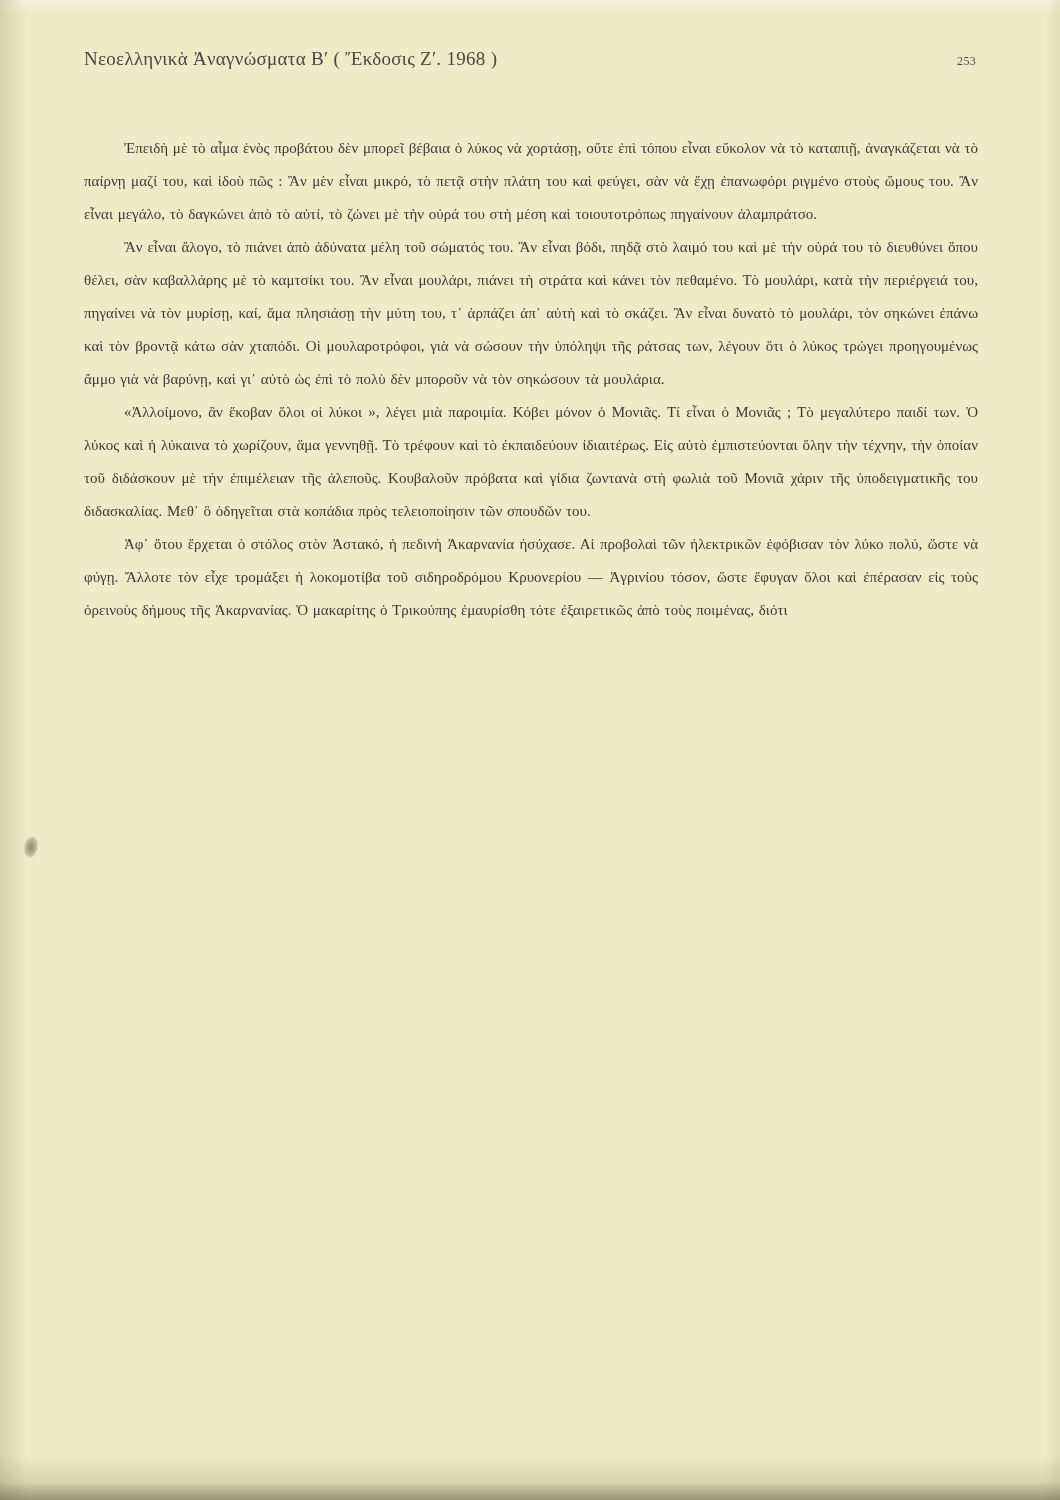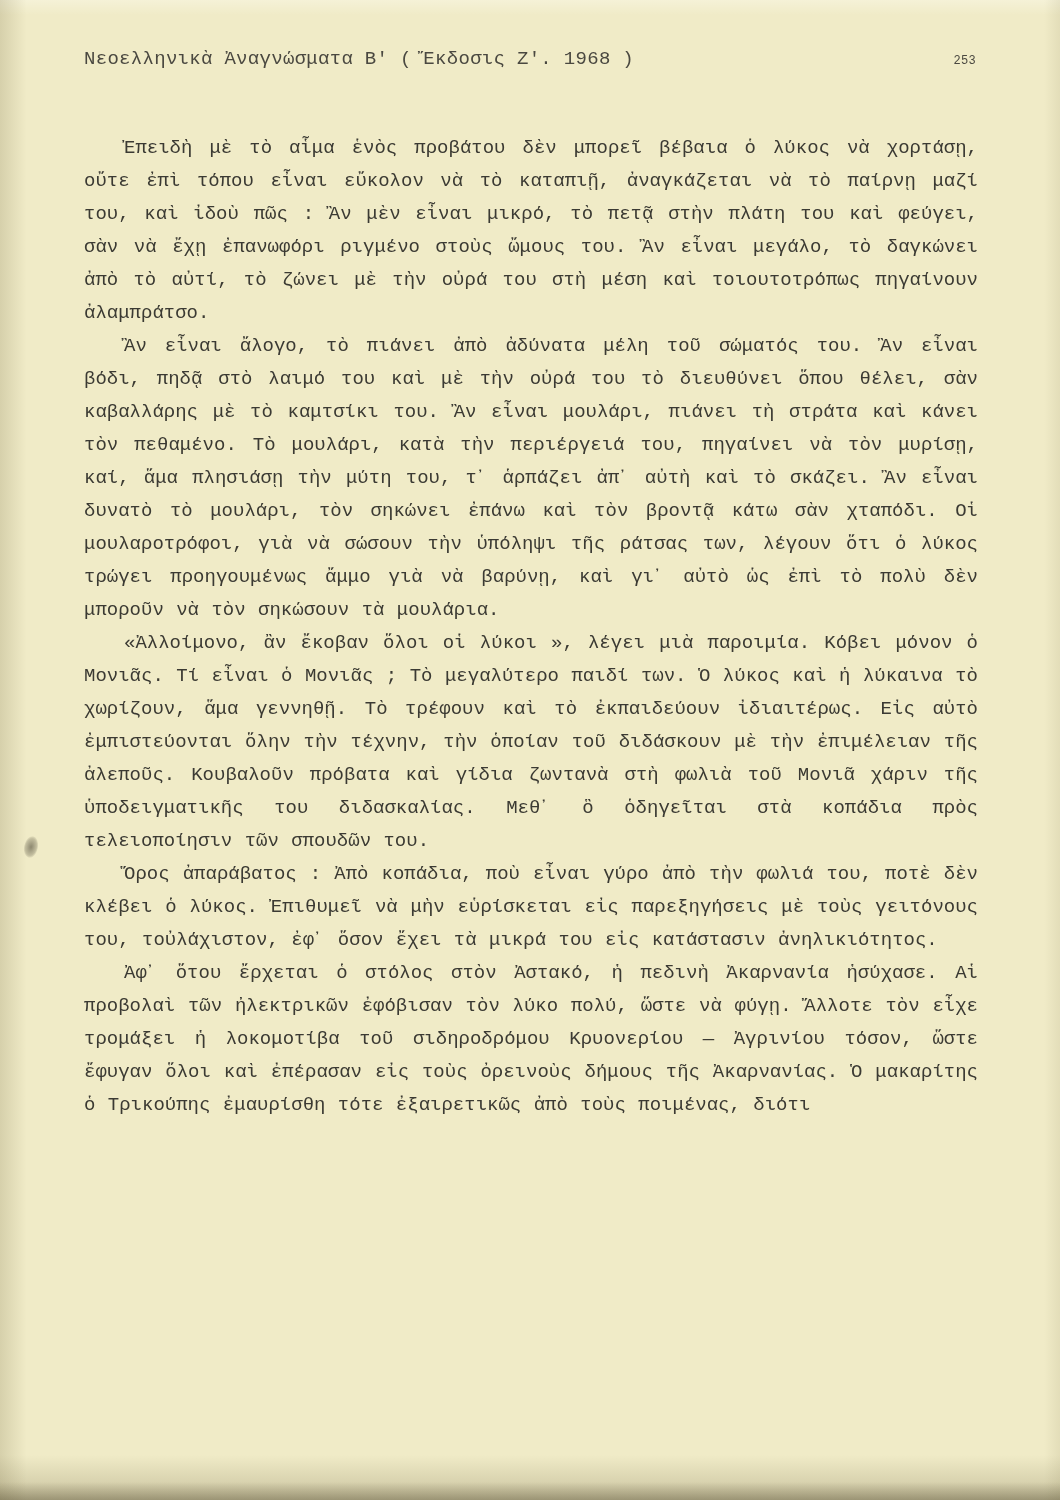--- a/index.html
+++ b/index.html
@@ -17,21 +17,21 @@
     position: relative;
     width: 1060px;
     height: 1500px;
     margin: 0 auto;
     background:
       linear-gradient(90deg, rgba(110,100,60,0.20) 0%, rgba(110,100,60,0.0) 2.5%),
       linear-gradient(270deg, rgba(110,100,60,0.10) 0%, rgba(110,100,60,0.0) 1.5%),
       linear-gradient(0deg, rgba(100,90,55,0.28) 0%, rgba(100,90,55,0.0) 3%),
       linear-gradient(180deg, rgba(255,255,245,0.35) 0%, rgba(255,255,245,0.0) 1%),
       var(--paper);
-    font-family: Liberation Mono, monospace;
+    font-family: Liberation Serif, serif;
     color: var(--ink);
     overflow: hidden;
     padding-left: 8px;
   }
   .running-header {
     position: absolute;
     top: 48px;
     left: 84px;
     right: 84px;
     display: flex;
@@ -46,21 +46,21 @@
   }
   .page-number {
     font-size: 12px;
   }
   .page-body {
     position: absolute;
     top: 132px;
     left: 84px;
     right: 82px;
     text-align: justify;
-    font-size: 19px;
+    font-size: 15px;
     line-height: 33px;
     word-spacing: 1px;
   }
   .page-body p {
     margin: 0;
     text-indent: 40px;
   }
   .ink-smudge {
     position: absolute;
     left: 24px;
@@ -87,20 +87,19 @@
 
   <div class="running-header">
     <span class="header-title">Νεοελληνικὰ Ἀναγνώσματα Β′ ( Ἔκδοσις Ζ′. 1968 )</span>
     <span class="page-number">253</span>
   </div>
 
   <div class="page-body">
     <p>Ἐπειδὴ μὲ τὸ αἷμα ἑνὸς προβάτου δὲν μπορεῖ βέβαια ὁ λύκος νὰ χορτάσῃ, οὔτε ἐπὶ τόπου εἶναι εὔκολον νὰ τὸ καταπιῇ, ἀναγκάζεται νὰ τὸ παίρνῃ μαζί του, καὶ ἰδοὺ πῶς : Ἂν μὲν εἶναι μικρό, τὸ πετᾷ στὴν πλάτη του καὶ φεύγει, σὰν νὰ ἔχῃ ἐπανωφόρι ριγμένο στοὺς ὤμους του. Ἂν εἶναι μεγάλο, τὸ δαγκώνει ἀπὸ τὸ αὐτί, τὸ ζώνει μὲ τὴν οὐρά του στὴ μέση καὶ τοιουτοτρόπως πηγαίνουν ἀλαμπράτσο.</p>
     <p>Ἂν εἶναι ἄλογο, τὸ πιάνει ἀπὸ ἀδύνατα μέλη τοῦ σώματός του. Ἂν εἶναι βόδι, πηδᾷ στὸ λαιμό του καὶ μὲ τὴν οὐρά του τὸ διευθύνει ὅπου θέλει, σὰν καβαλλάρης μὲ τὸ καμτσίκι του. Ἂν εἶναι μουλάρι, πιάνει τὴ στράτα καὶ κάνει τὸν πεθαμένο. Τὸ μουλάρι, κατὰ τὴν περιέργειά του, πηγαίνει νὰ τὸν μυρίσῃ, καί, ἅμα πλησιάσῃ τὴν μύτη του, τ᾽ ἁρπάζει ἀπ᾽ αὐτὴ καὶ τὸ σκάζει. Ἂν εἶναι δυνατὸ τὸ μουλάρι, τὸν σηκώνει ἐπάνω καὶ τὸν βροντᾷ κάτω σὰν χταπόδι. Οἱ μουλαροτρόφοι, γιὰ νὰ σώσουν τὴν ὑπόληψι τῆς ράτσας των, λέγουν ὅτι ὁ λύκος τρώγει προηγουμένως ἄμμο γιὰ νὰ βαρύνῃ, καὶ γι᾽ αὐτὸ ὡς ἐπὶ τὸ πολὺ δὲν μποροῦν νὰ τὸν σηκώσουν τὰ μουλάρια.</p>
     <p>«Ἀλλοίμονο, ἂν ἔκοβαν ὅλοι οἱ λύκοι », λέγει μιὰ παροιμία. Κόβει μόνον ὁ Μονιᾶς. Τί εἶναι ὁ Μονιᾶς ; Τὸ μεγαλύτερο παιδί των. Ὁ λύκος καὶ ἡ λύκαινα τὸ χωρίζουν, ἅμα γεννηθῇ. Τὸ τρέφουν καὶ τὸ ἐκπαιδεύουν ἰδιαιτέρως. Εἰς αὐτὸ ἐμπιστεύονται ὅλην τὴν τέχνην, τὴν ὁποίαν τοῦ διδάσκουν μὲ τὴν ἐπιμέλειαν τῆς ἀλεποῦς. Κουβαλοῦν πρόβατα καὶ γίδια ζωντανὰ στὴ φωλιὰ τοῦ Μονιᾶ χάριν τῆς ὑποδειγματικῆς του διδασκαλίας. Μεθ᾽ ὃ ὁδηγεῖται στὰ κοπάδια πρὸς τελειοποίησιν τῶν σπουδῶν του.</p>
-    <p>Ὅρος ἀπαράβατος : Ἀπὸ κοπάδια, ποὺ εἶναι γύρο ἀπὸ τὴν φωλιά του, ποτὲ δὲν κλέβει ὁ λύκος. Ἐπιθυμεῖ νὰ μὴν εὑρίσκεται εἰς παρεξηγήσεις μὲ τοὺς γειτόνους του, τοὐλάχιστον, ἐφ᾽ ὅσον ἔχει τὰ μικρά του εἰς κατάστασιν ἀνηλικιότητος.</p>
     <p>Ἀφ᾽ ὅτου ἔρχεται ὁ στόλος στὸν Ἀστακό, ἡ πεδινὴ Ἀκαρνανία ἡσύχασε. Αἱ προβολαὶ τῶν ἠλεκτρικῶν ἐφόβισαν τὸν λύκο πολύ, ὥστε νὰ φύγῃ. Ἄλλοτε τὸν εἶχε τρομάξει ἡ λοκομοτίβα τοῦ σιδηροδρόμου Κρυονερίου — Ἀγρινίου τόσον, ὥστε ἔφυγαν ὅλοι καὶ ἐπέρασαν εἰς τοὺς ὀρεινοὺς δήμους τῆς Ἀκαρνανίας. Ὁ μακαρίτης ὁ Τρικούπης ἐμαυρίσθη τότε ἐξαιρετικῶς ἀπὸ τοὺς ποιμένας, διότι</p>
   </div>
 
   <div class="ink-smudge"></div>
   <div class="edge-shadow-bottom"></div>
 
 </div>
 
 </body></html>

